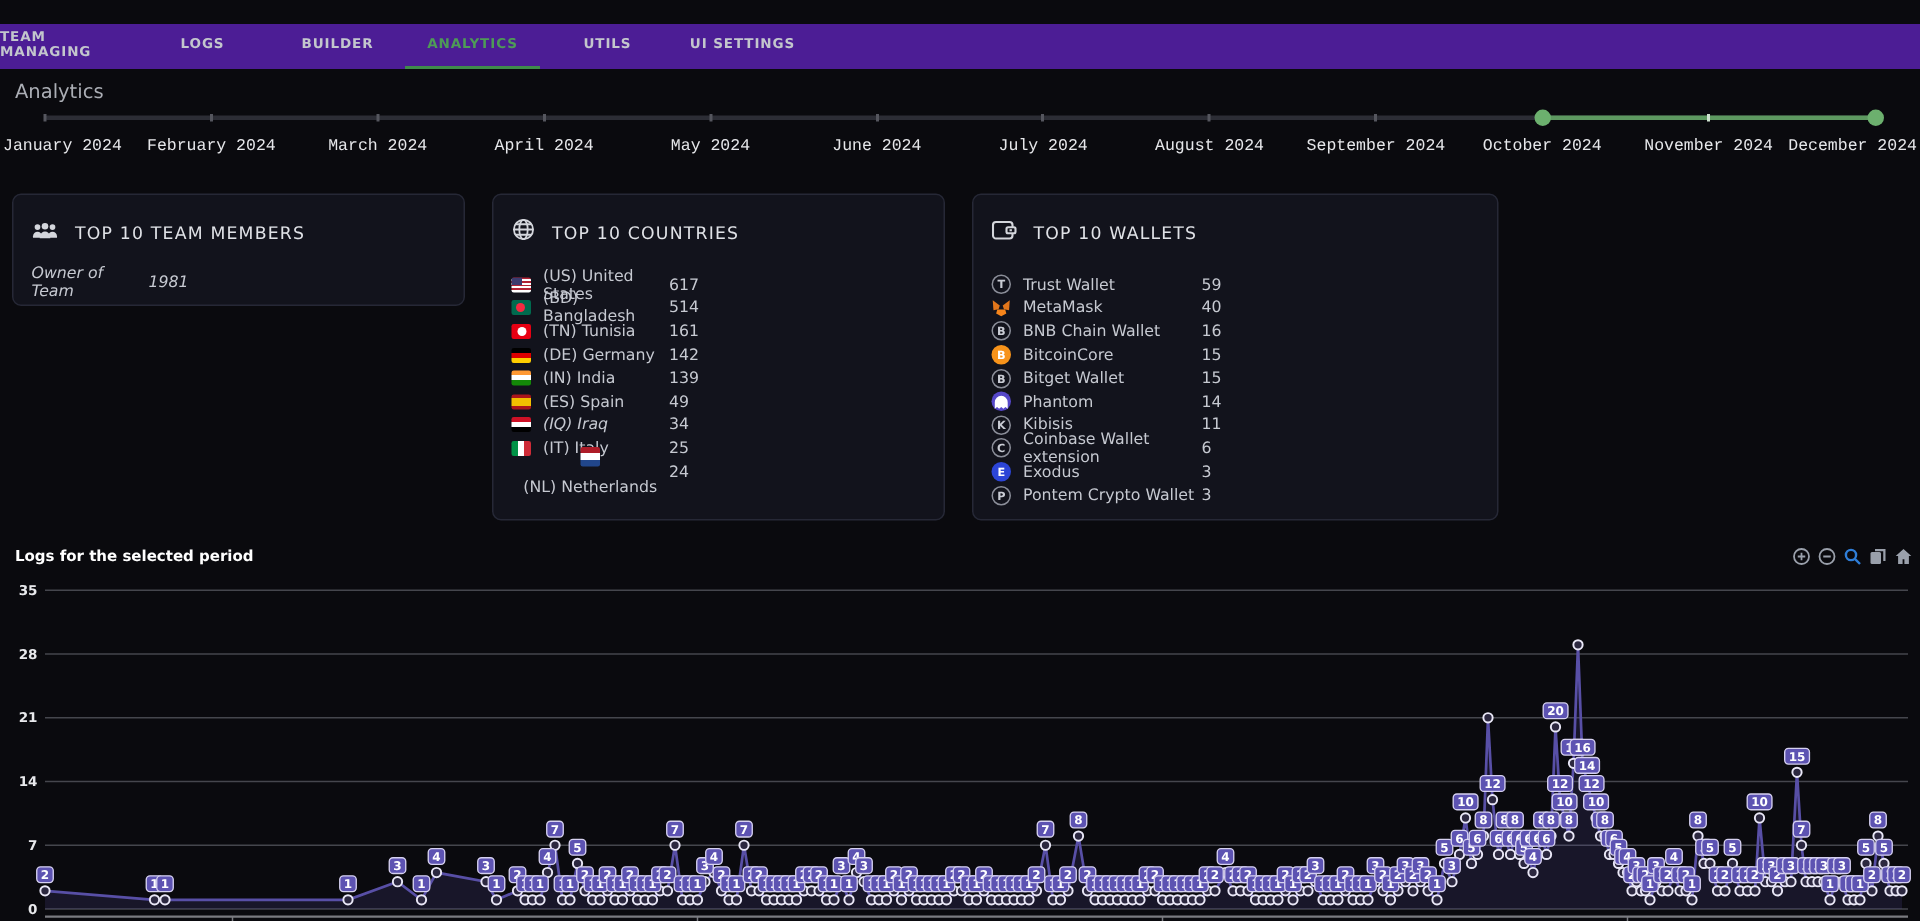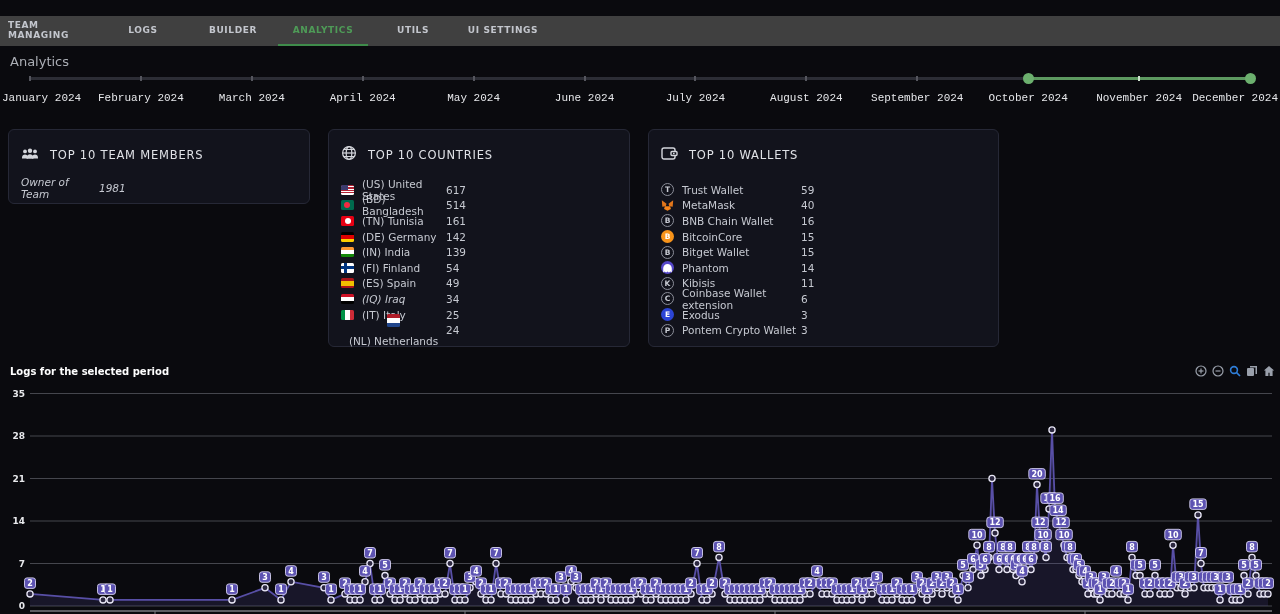--- a/index.html
+++ b/index.html
@@ -1,21 +1,21 @@
 <!DOCTYPE html>
 <html><head>
 <meta charset="utf-8">
 <style>
   * { margin:0; padding:0; box-sizing:border-box; }
   html,body { width:1280px; height:614px; background:#0a0a0e; overflow:hidden;
     font-family:"DejaVu Sans","Liberation Sans",sans-serif; color:#c6c9d1; }
 
   
   .navbar { position:absolute; left:0; top:16px; width:1280px; height:30px;
-    background:#404040; display:flex; padding-left:8px; }
+    background:#4c1d95; display:flex; }
   .tab { width:90px; height:30px; display:flex; align-items:center; justify-content:center;
     font-size:9px; font-weight:bold; letter-spacing:.6px; color:#c3c6cd; cursor:pointer;
     border-bottom:2px solid transparent; }
   .tab.active { color:#4e9b57; border-bottom-color:#3f8c4b; }
 
   .page-title { position:absolute; left:10px; top:54px; font-size:13px; color:#abaeb5; }
 
   
   .slider { position:absolute; left:0; top:70px; width:1280px; height:36px; }
   .track-base { position:absolute; left:30px; top:7px; width:1220px; height:3px; background:#2c2d35; border-radius:2px; }
@@ -174,27 +174,20 @@
           <span>(DE) Germany</span>
         </span>
         <span>142</span>
       </div>
       <div class="card-row">
         <span class="row-label" style="width: 105px;">
           <span class="flag flag-in"></span>
           <span>(IN) India</span>
         </span>
         <span>139</span>
-      </div>
-      <div class="card-row">
-        <span class="row-label" style="width: 105px;">
-          <span class="flag flag-fi"></span>
-          <span>(FI) Finland</span>
-        </span>
-        <span>54</span>
       </div>
       <div class="card-row">
         <span class="row-label" style="width: 105px;">
           <span class="flag flag-es"></span>
           <span>(ES) Spain</span>
         </span>
         <span>49</span>
       </div>
       <div class="card-row">
         <span class="row-label" style="width: 105px; font-style: italic;">

